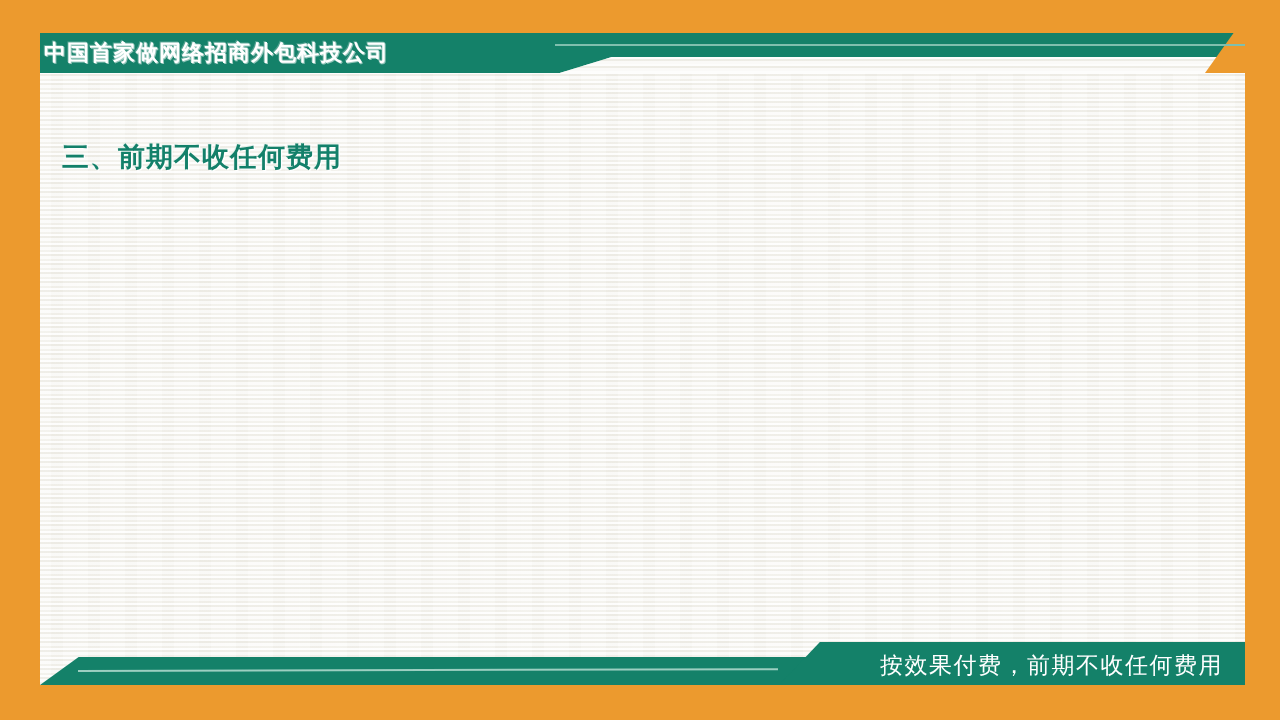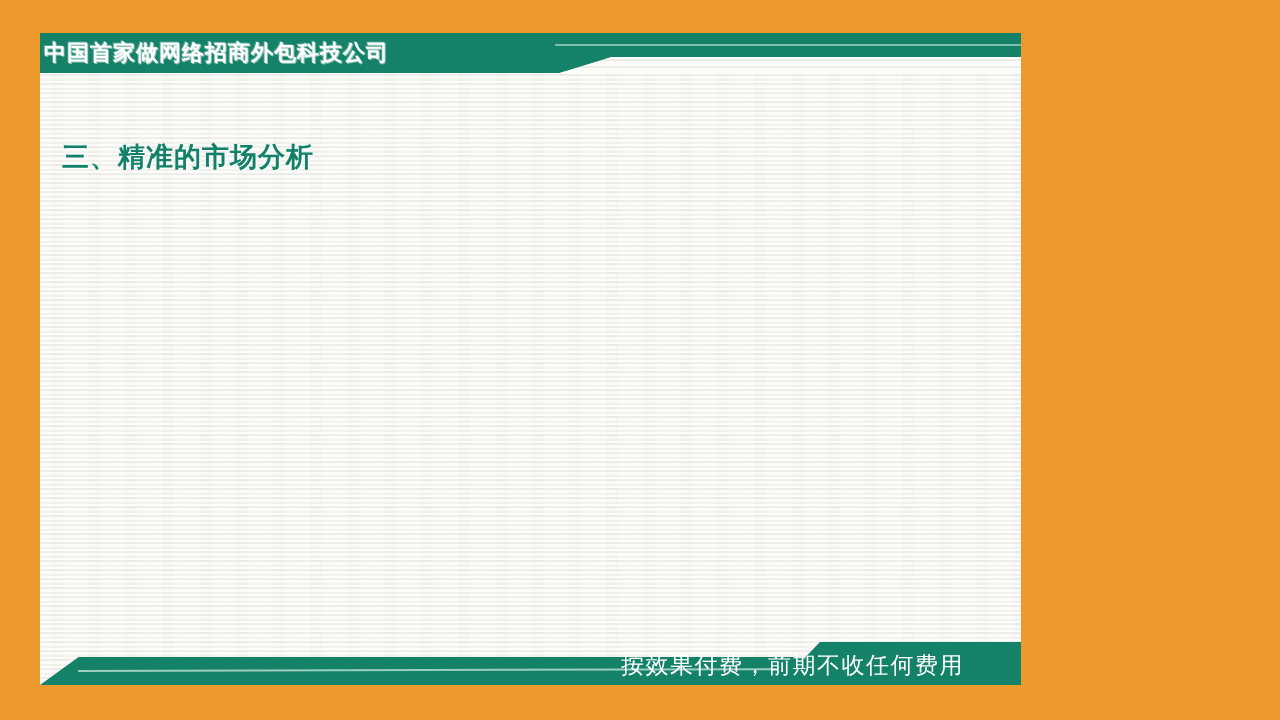--- a/index.html
+++ b/index.html
@@ -10,21 +10,21 @@
     height: 720px;
     overflow: hidden;
   }
   body {
     font-family: "Liberation Sans", sans-serif;
     background: #EC9A2E;
   }
 
   #slide {
     position: relative;
-    width: 1021px;
+    width: 1280px;
     height: 720px;
     background: #EC9A2E;
     overflow: hidden;
   }
 
   
   #canvas {
     position: absolute;
     left: 40px;
     top: 0px;
@@ -258,21 +258,21 @@
   <div id="header-cut">
     <div id="header-right-lower"></div>
   </div>
 
   <div id="header-tail"></div>
 
   <div id="header-thin-line"></div>
 
   <div id="header-title">中国首家做网络招商外包科技公司</div>
 
-  <div id="section-heading">三、精准的市场分析</div>
+  <div id="section-heading">三、前期不收任何费用</div>
 
 
   <div id="footer-thin-bar"></div>
   <div id="footer-thin-bar-line"></div>
   <div id="footer-block"></div>
   <div id="footer-text">按效果付费，前期不收任何费用</div>
 
   <div id="footer-orange-strip"></div>
   <div id="left-orange-strip"></div>
   <div id="right-orange-strip"></div>

